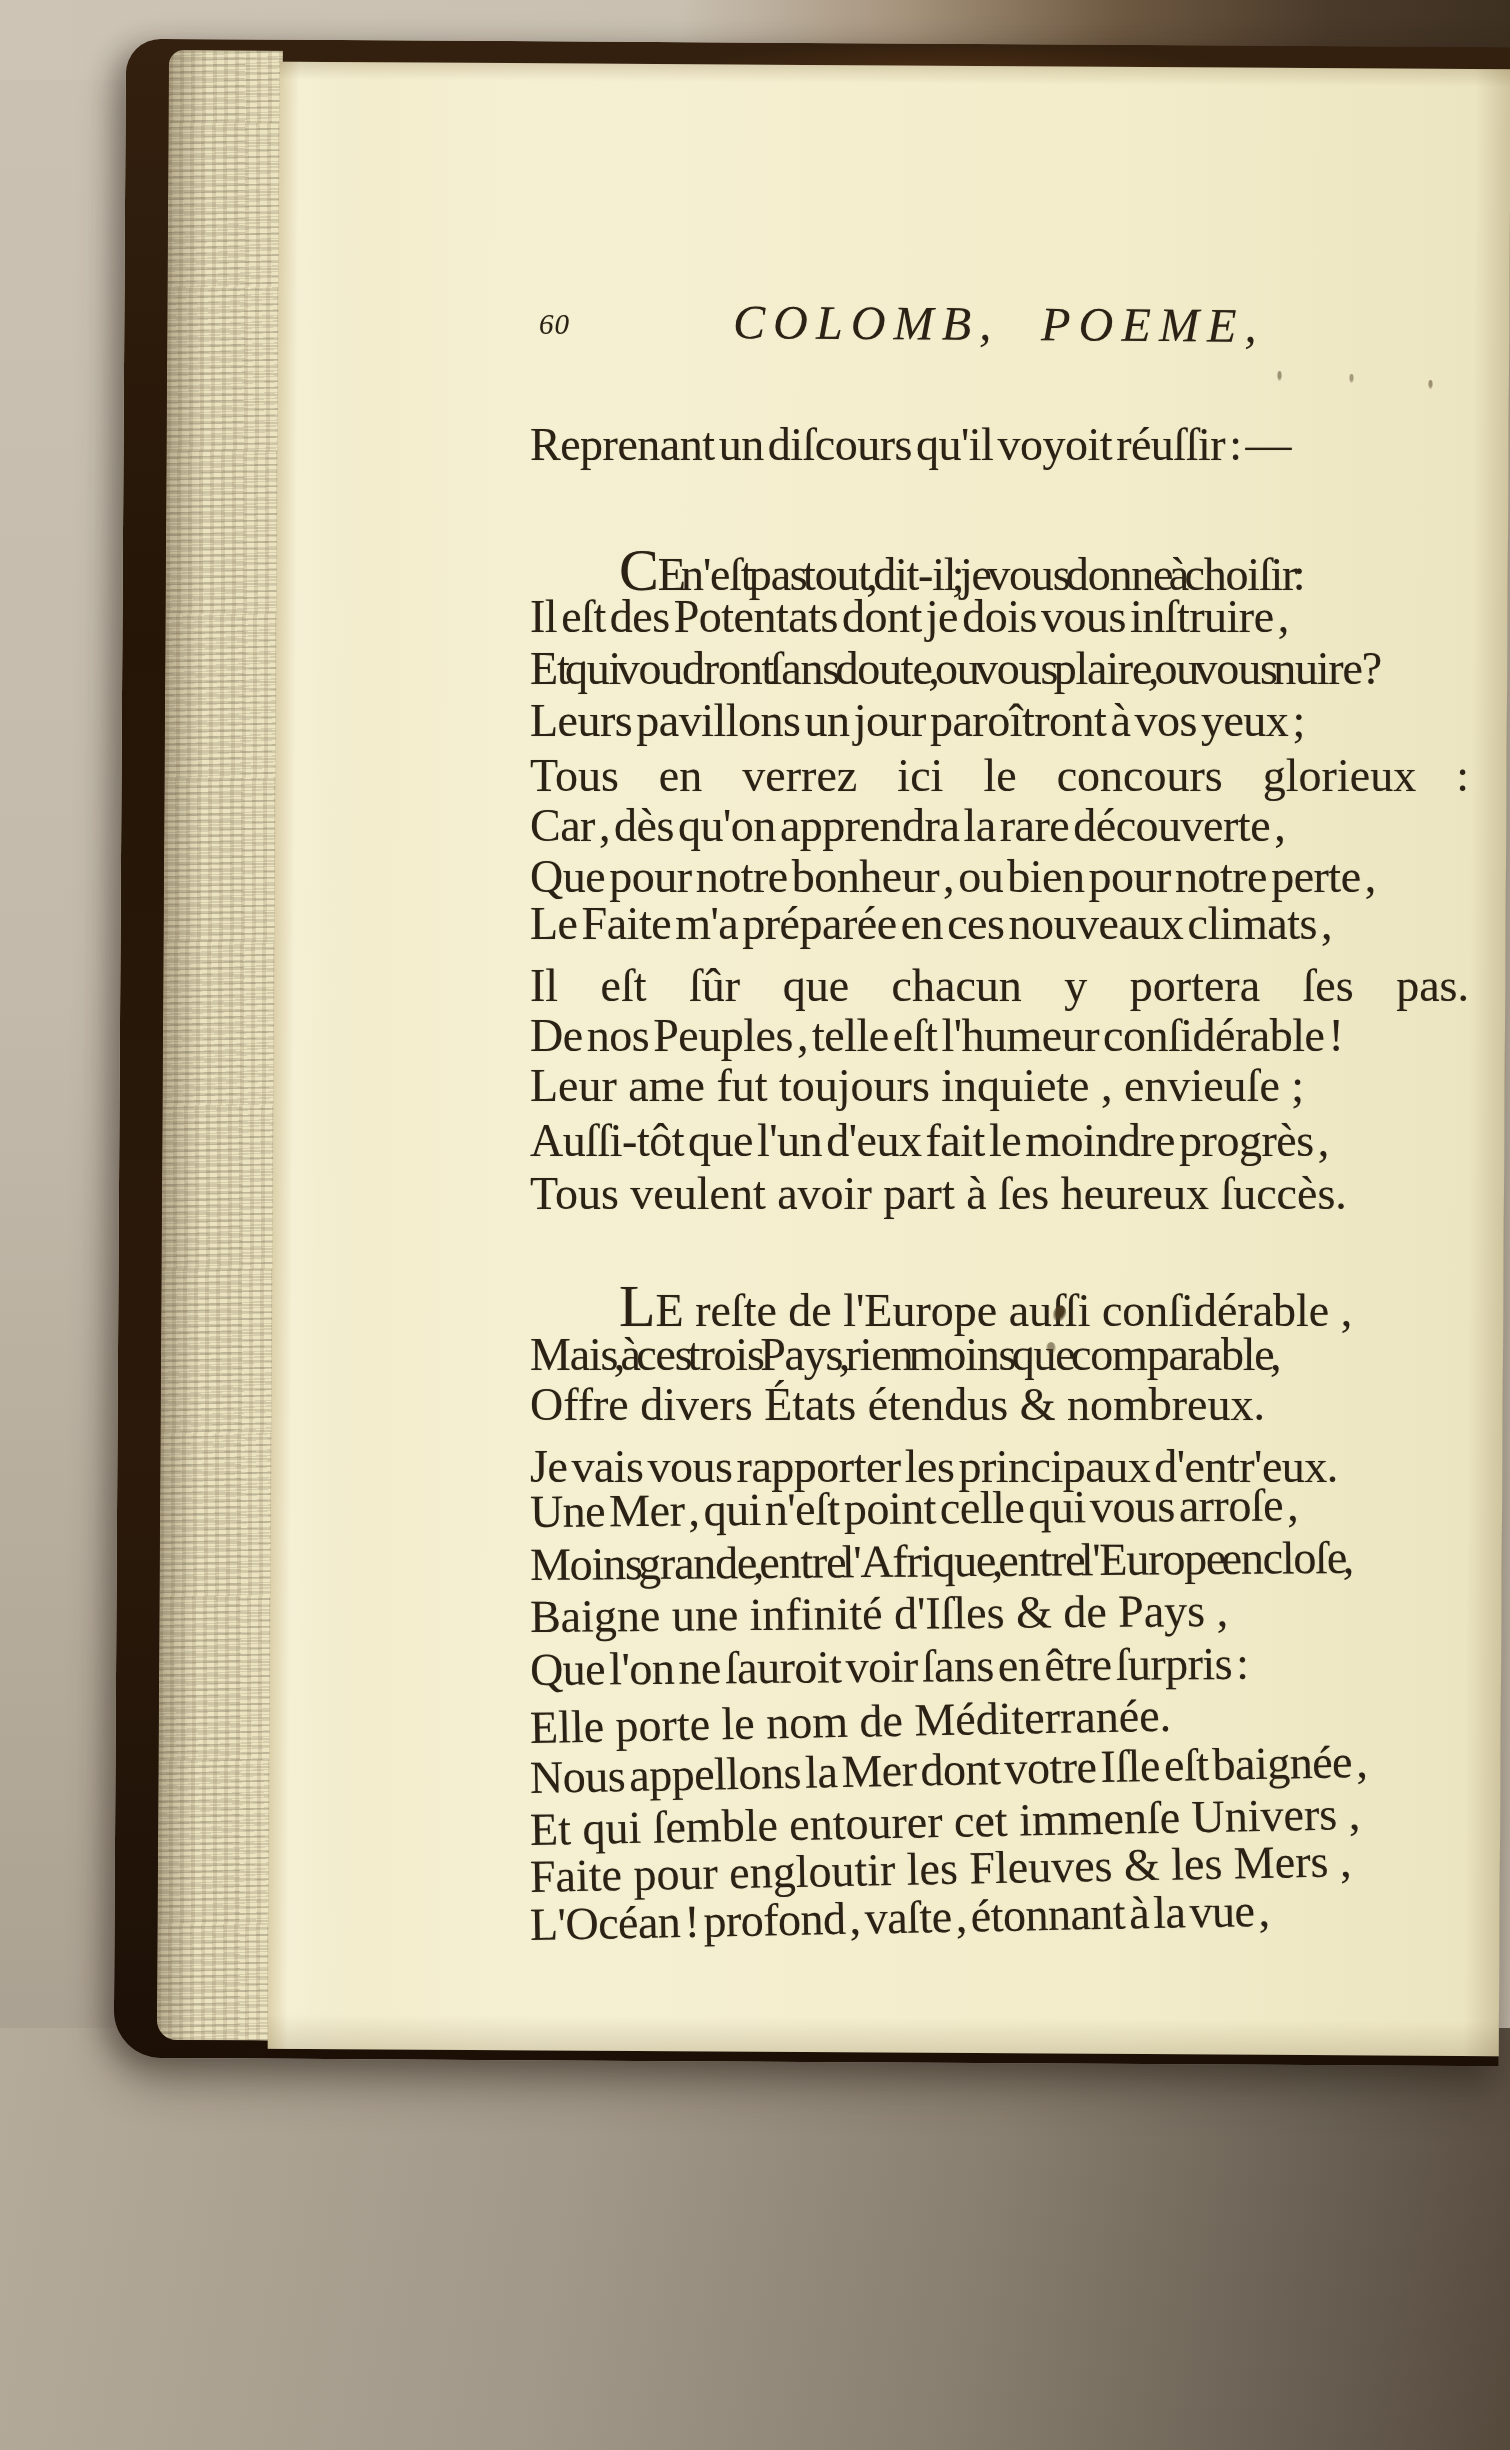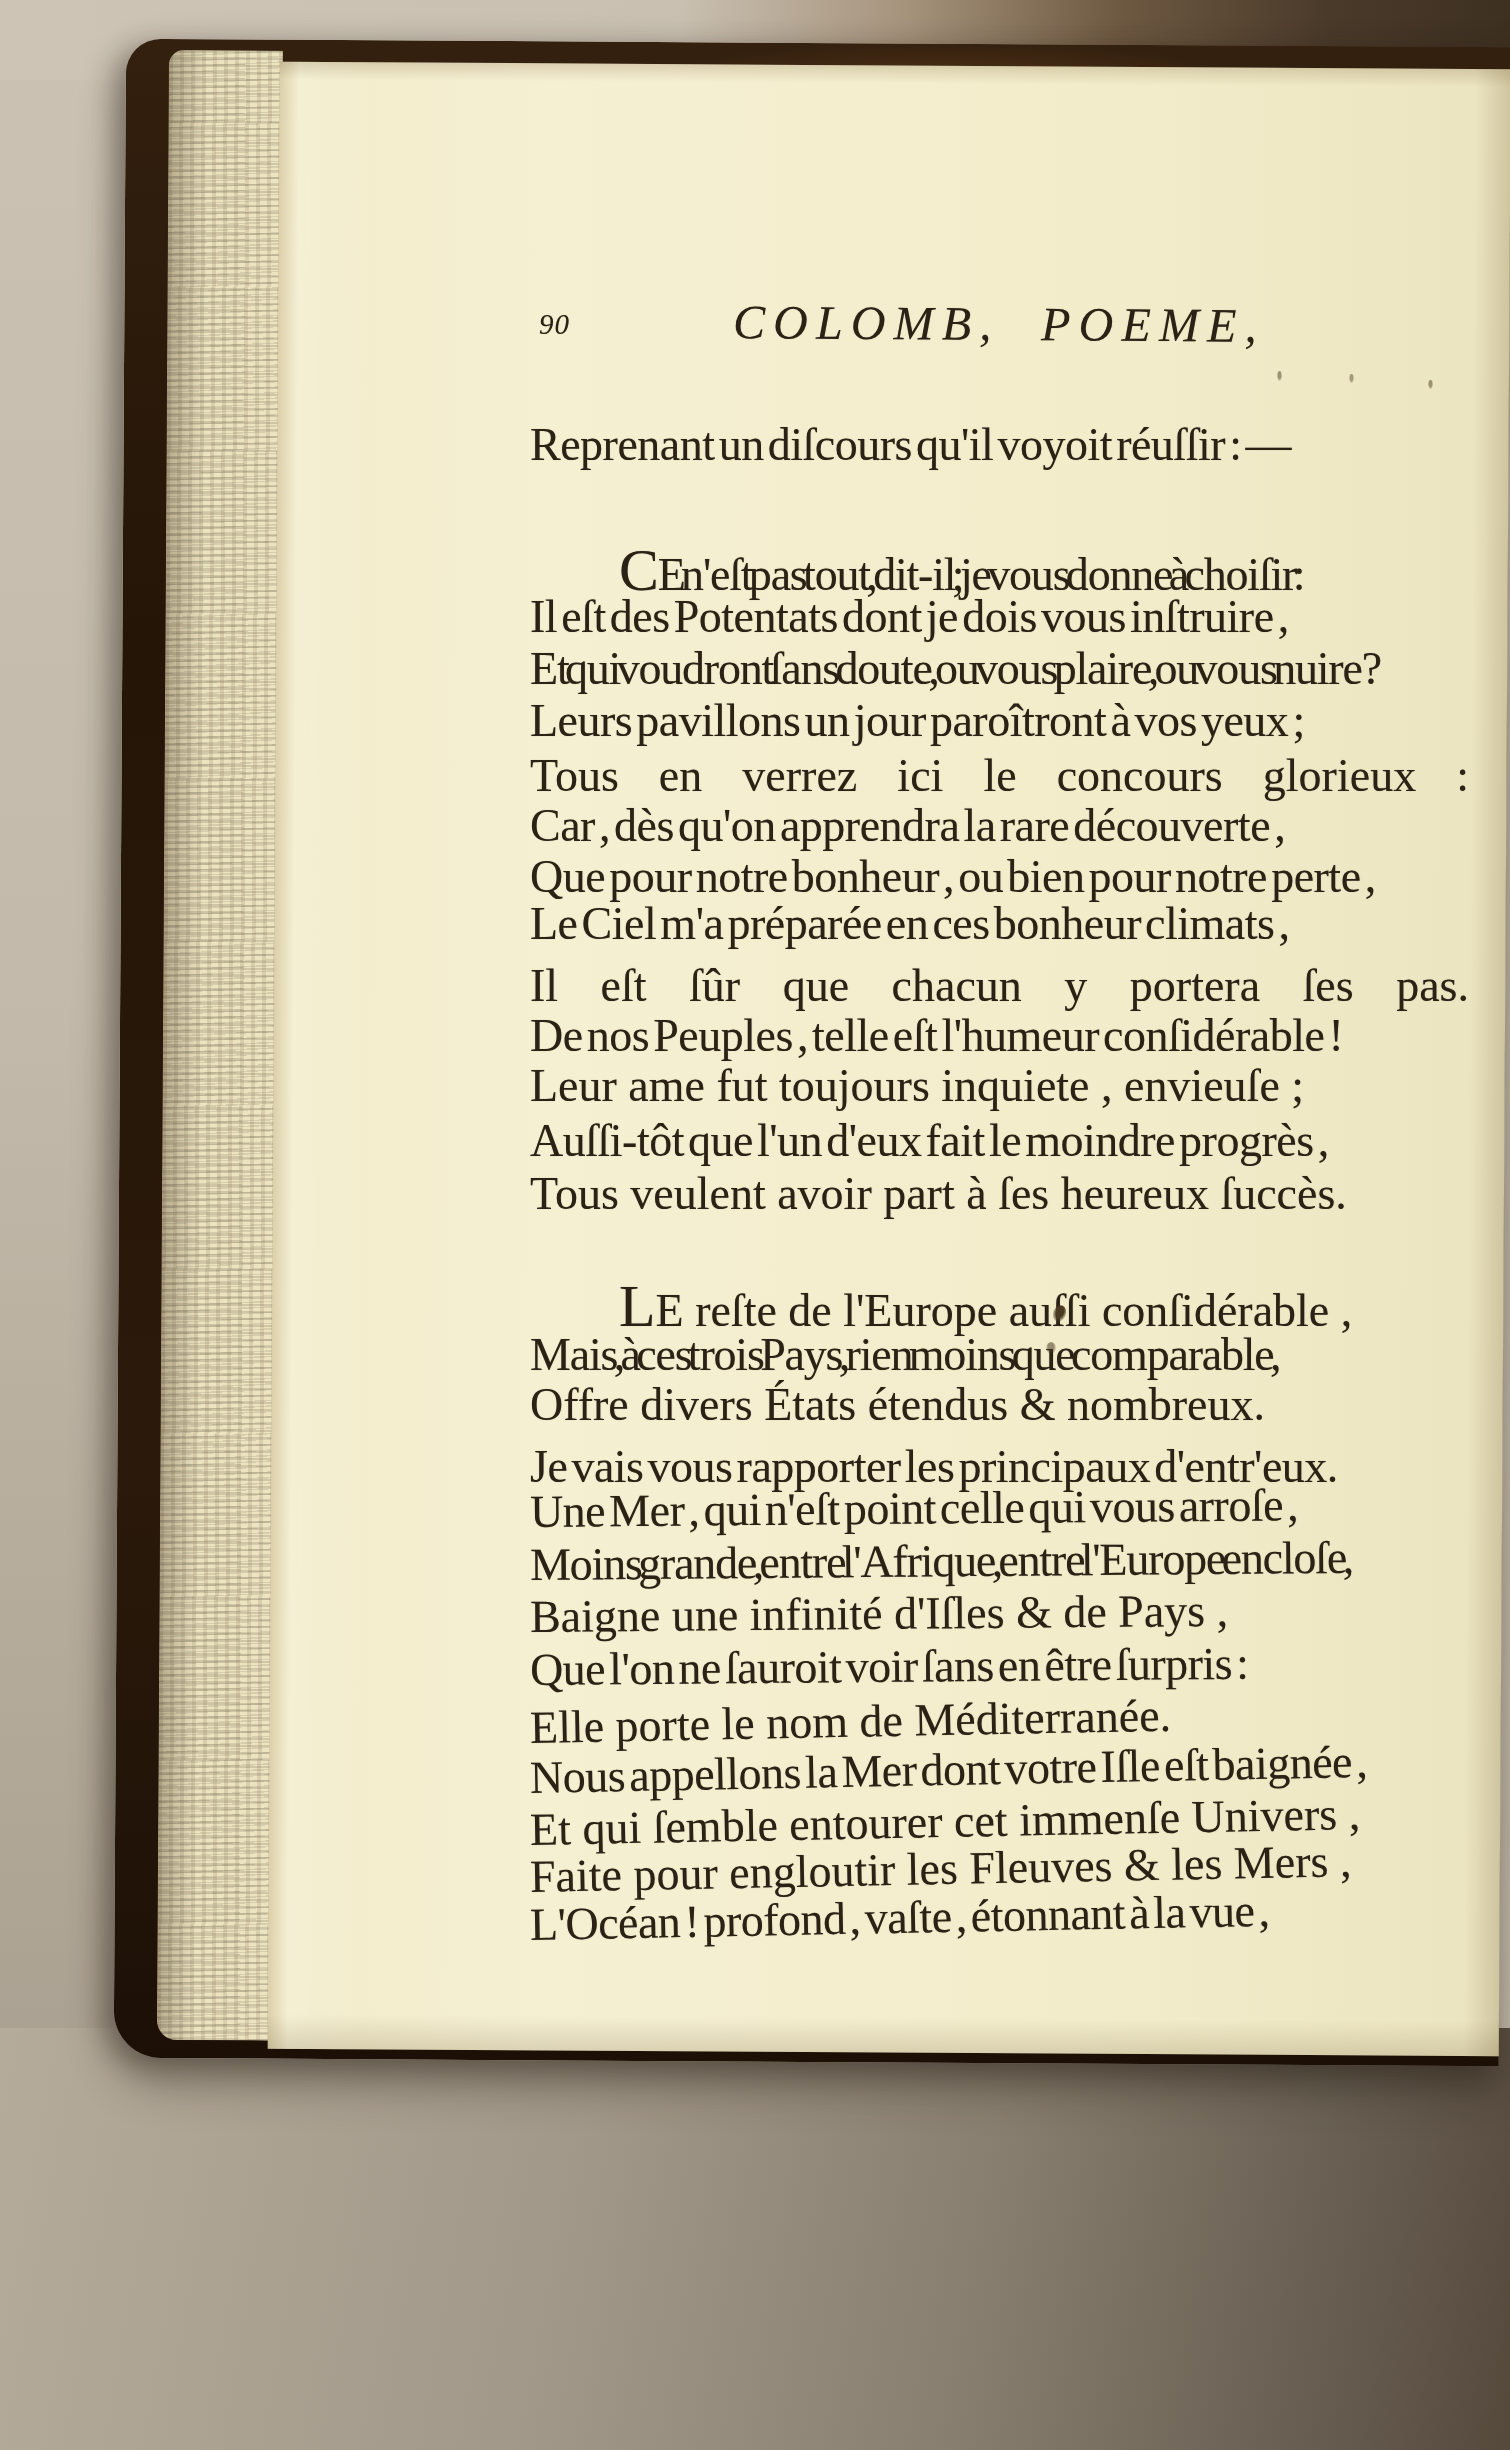--- a/index.html
+++ b/index.html
@@ -78,33 +78,33 @@
   <div class="bg-left"></div>
   <div class="bg-top"></div>
   <div class="bg-bottom"></div>
 
   <div class="book">
     <div class="page-stack"></div>
     <div class="page"></div>
   </div>
 
   <div class="text-block">
-    <div class="pageno">90</div>
+    <div class="pageno">60</div>
     <div class="title">COLOMB, POEME,</div>
 
     <div class="ln t" style="top:422px">Reprenant un diſcours qu'il voyoit réuſſir : —</div>
 
     <div class="ln ind tt cap" style="top:541px">CE n'eſt pas tout , dit-il ; je vous donne à choiſir :</div>
     <div class="ln t" style="top:594px">Il eſt des Potentats dont je dois vous inſtruire ,</div>
     <div class="ln tt" style="top:646px">Et qui voudront ſans doute , ou vous plaire , ou vous nuire?</div>
     <div class="ln t" style="top:698px">Leurs pavillons un jour paroîtront à vos yeux ;</div>
     <div class="ln j" style="top:753px">Tous en verrez ici le concours glorieux :</div>
     <div class="ln t" style="top:803px">Car , dès qu'on apprendra la rare découverte ,</div>
     <div class="ln t" style="top:854px">Que pour notre bonheur , ou bien pour notre perte ,</div>
-    <div class="ln t" style="top:901px">Le Ciel m'a préparée en ces bonheur climats ,</div>
+    <div class="ln t" style="top:901px">Le Faite m'a préparée en ces nouveaux climats ,</div>
     <div class="ln j" style="top:963px">Il eſt ſûr que chacun y portera ſes pas.</div>
     <div class="ln t" style="top:1013px">De nos Peuples , telle eſt l'humeur conſidérable !</div>
     <div class="ln t" style="top:1118px">Auſſi-tôt que l'un d'eux fait le moindre progrès ,</div>
     <div class="ln" style="top:1063px">Leur ame fut toujours inquiete , envieuſe ;</div>
     <div class="ln" style="top:1171px">Tous veulent avoir part à ſes heureux ſuccès.</div>
 
     <div class="ln ind cap" style="top:1277px">LE reſte de l'Europe auſſi conſidérable ,</div>
     <div class="ln tt" style="top:1332px">Mais , à ces trois Pays , rien moins que comparable ,</div>
     <div class="ln" style="top:1382px">Offre divers États étendus &amp; nombreux.</div>
     <div class="ln t" style="top:1444px">Je vais vous rapporter les principaux d'entr'eux.</div>

